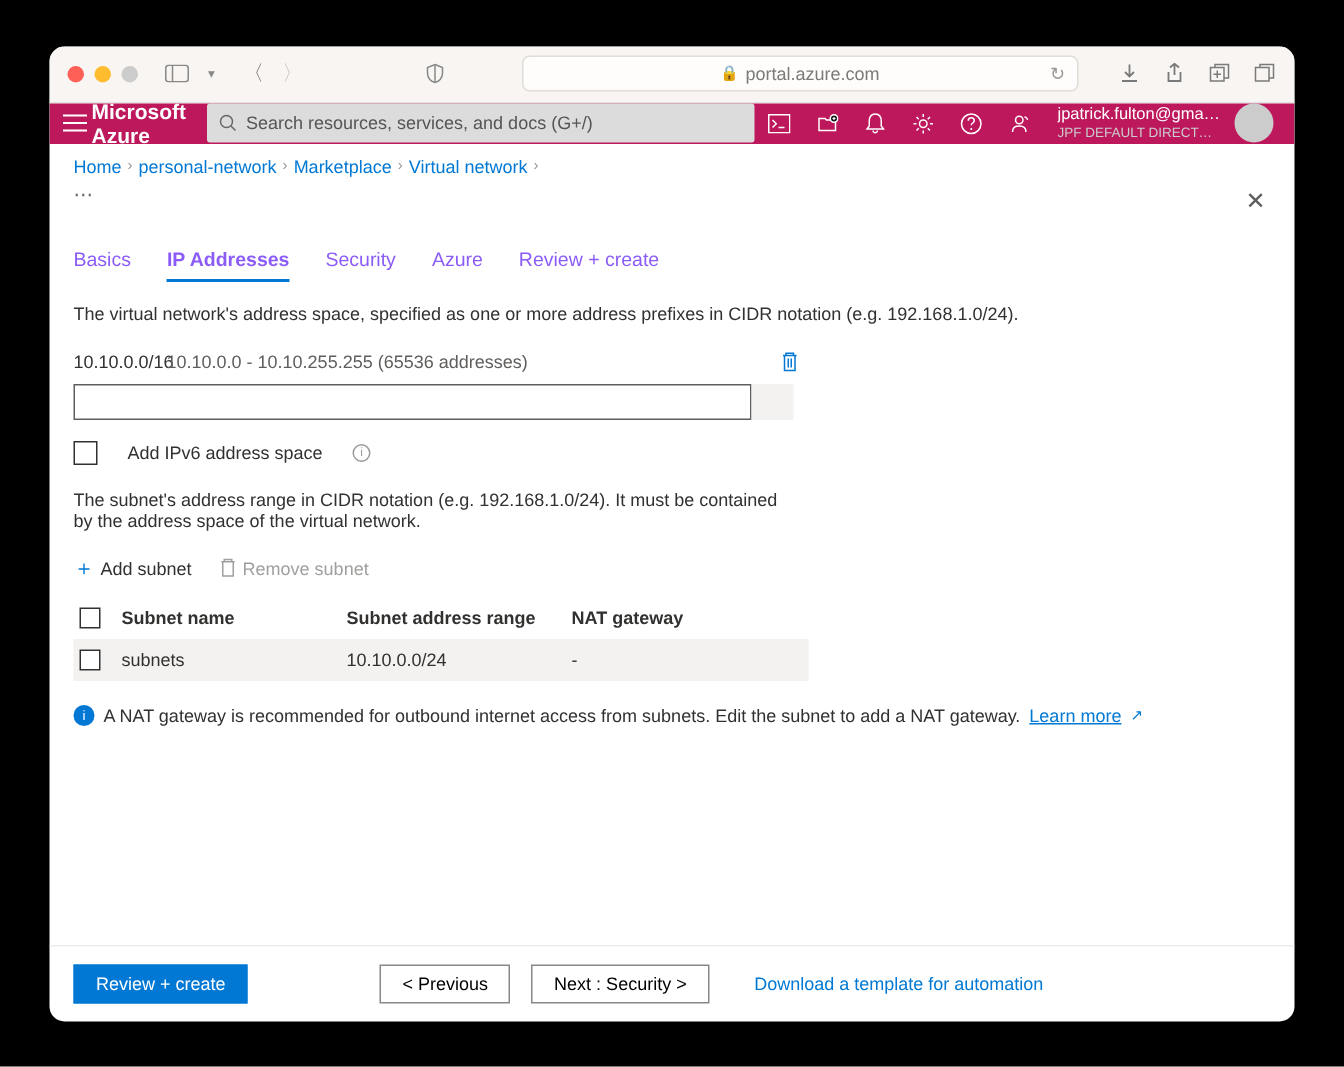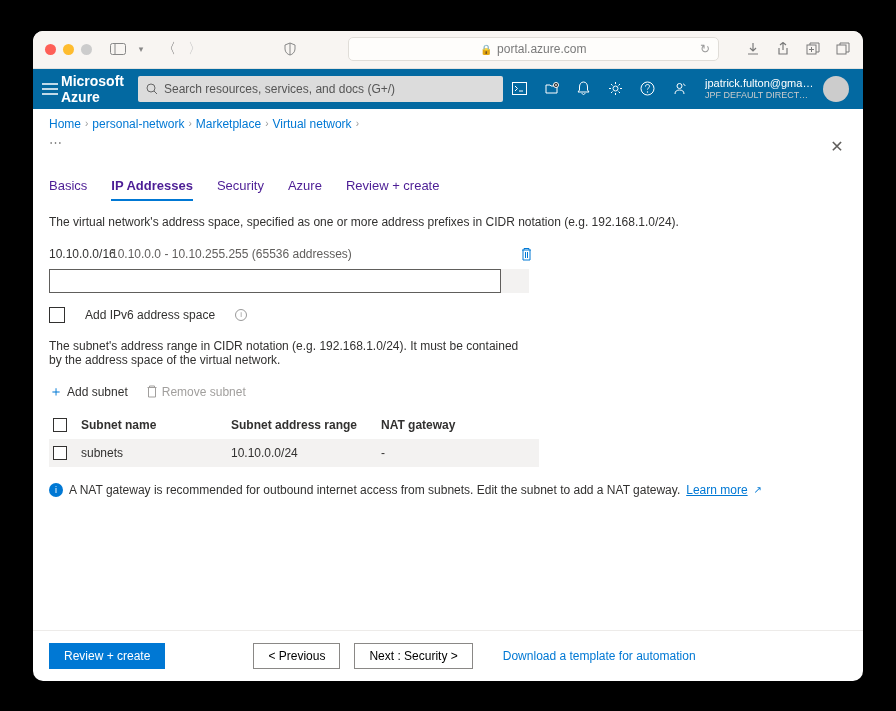--- a/index.html
+++ b/index.html
@@ -62,22 +62,22 @@
       gap: 4px;
       position: relative;
     }
     .url-lock { font-size: 10px; color: #999; }
     .url-refresh { position: absolute; right: 8px; color: #999; font-size: 12px;}
     .titlebar-right { display: flex; gap: 14px; margin-left: auto; }
     .titlebar-right .titlebar-icon { color: #6a6a6a; cursor: pointer; }
 
     
     .azure-header {
-      height: 40px;
-      background: #0369a1;
+      height: 27px;
+      background: #be185d;
       display: flex;
       align-items: center;
       padding: 0 8px;
       color: #fff;
     }
     .hamburger {
       width: 40px; height: 39px;
       display: flex; align-items: center; justify-content: center;
       cursor: pointer;
       color: #fff;
@@ -157,21 +157,21 @@
     .tabs {
       display: flex;
       gap: 24px;
       border-bottom: none;
       margin-bottom: 14px;
       font-size: 13px;
     }
     .tab {
       padding: 4px 0 8px 0;
       cursor: pointer;
-      color: #4c1d95;
+      color: #8b5cf6;
       position: relative;
     }
     .tab.active { font-weight: 600; }
     .tab.active::after {
       content: "";
       position: absolute;
       left: 0; right: 0; bottom: 0;
       height: 2px;
       background: #0078d4;
     }

